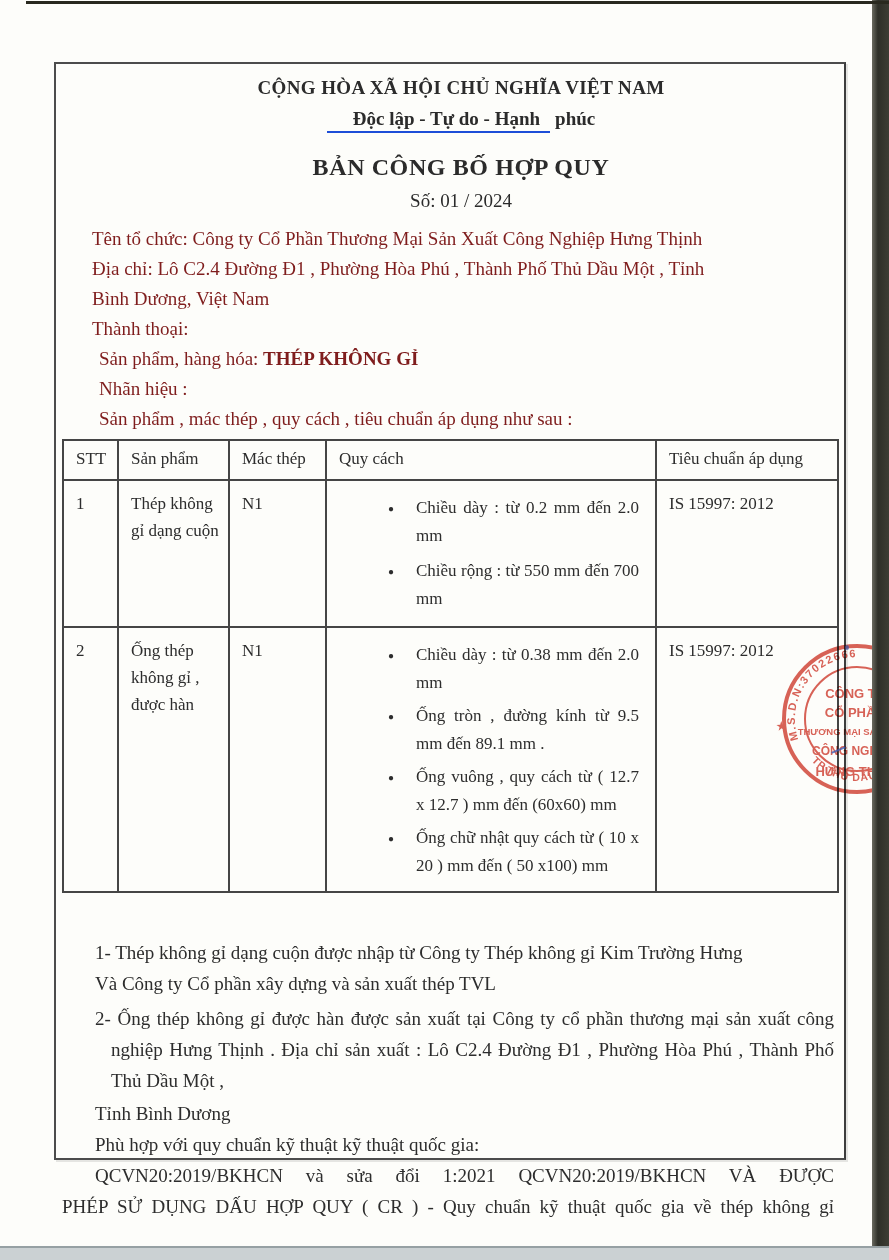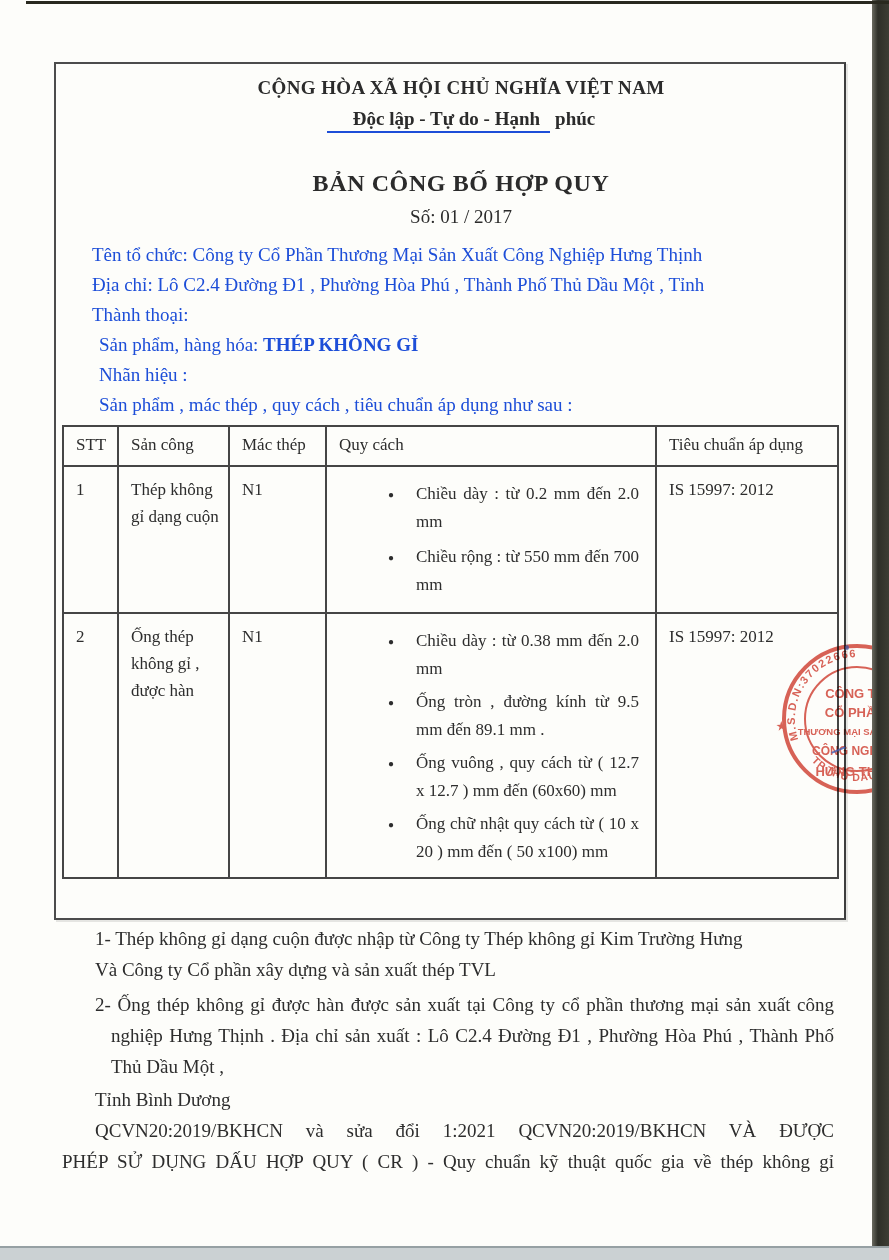--- a/index.html
+++ b/index.html
@@ -11,35 +11,35 @@
   }
   
   .top-edge{position:absolute;top:1px;left:26px;right:0;height:3px;background:#29291f;z-index:30;}
   .right-edge{position:absolute;top:0;right:0;width:17px;height:1248px;
     background:linear-gradient(to right,#6a6a60 0%,#2e2f28 35%,#3c3d34 100%);z-index:28;}
   .bottom-edge{position:absolute;left:0;bottom:0;width:100%;height:12px;
     background:#cbd1d3;border-top:2px solid #96a0a3;z-index:29;}
 
   
   .frame{
-    position:absolute;left:54px;top:62px;width:792px;height:858px;
+    position:absolute;left:54px;top:62px;width:792px;height:1098px;
     border:2px solid #4c4c4c;border-right-color:#3d3d3d;box-sizing:border-box;
     box-shadow:2px 2px 0 rgba(60,60,60,.12);
     z-index:1;
   }
 
   .center-block{text-align:center;padding-top:12px;padding-left:22px;}
   .nat-header{font-weight:bold;font-size:19px;line-height:24px;letter-spacing:.4px;}
   .motto{font-weight:bold;font-size:19px;line-height:26px;margin-top:6px;}
   .motto-u{border-bottom:2px solid #1d4ed8;padding:0 10px 2px 26px;}
   .motto-t{padding-left:5px;}
-  .doc-title{font-weight:bold;font-size:24px;line-height:30px;margin-top:36px;letter-spacing:.6px;font-family:Liberation Serif, serif;}
+  .doc-title{font-weight:bold;font-size:24px;line-height:30px;margin-top:20px;letter-spacing:.6px;font-family:Liberation Serif, serif;}
   .doc-number{font-size:19px;line-height:26px;margin-top:6px;}
 
-  .intro{font-size:19px;line-height:30px;margin-top:10px;padding-left:36px;padding-right:10px;color:#1d4ed8;}
+  .intro{font-size:19px;line-height:30px;margin-top:10px;padding-left:36px;padding-right:10px;color:#7f1d1d;}
   .intro .ind{padding-left:7px;}
 
   table.spec{border-collapse:collapse;table-layout:fixed;width:775px;margin:5px 12px 0 6px;
     font-size:17px;color:#2d2d2d;}
   table.spec th,table.spec td{border:2px solid #454545;vertical-align:top;box-sizing:border-box;
     font-weight:normal;text-align:left;padding:9px 8px 6px 12px;}
   table.spec thead th{height:40px;vertical-align:middle;padding-top:4px;padding-bottom:6px;}
   th.c-stt,td.c-stt{text-align:center;padding-left:2px;padding-right:2px;}
   td.c-grade{text-align:center;}
   td{line-height:27px;}
@@ -76,44 +76,45 @@
 <body>
 
 <div class="top-edge"></div>
 
 <div class="frame">
 
   <div class="center-block">
     <div class="nat-header">CỘNG HÒA XÃ HỘI CHỦ NGHĨA VIỆT NAM</div>
     <div class="motto"><span class="motto-u">Độc lập - Tự do - Hạnh</span><span class="motto-t">phúc</span></div>
     <div class="doc-title">BẢN CÔNG BỐ HỢP QUY</div>
-    <div class="doc-number">Số: 01 / 2017</div>
+    <div class="doc-number">Số: 01 / 2024</div>
   </div>
 
   <div class="intro">
     <div>Tên tổ chức: Công ty Cổ Phần Thương Mại Sản Xuất Công Nghiệp Hưng Thịnh</div>
     <div>Địa chỉ: Lô C2.4 Đường Đ1 , Phường Hòa Phú , Thành Phố Thủ Dầu Một , Tỉnh</div>
+    <div>Bình Dương, Việt Nam</div>
     <div>Thành thoại:</div>
     <div class="ind"><span>Sản phẩm, hàng hóa: </span><b>THÉP KHÔNG GỈ</b></div>
     <div class="ind">Nhãn hiệu :</div>
     <div class="ind">Sản phẩm , mác thép , quy cách , tiêu chuẩn áp dụng như sau :</div>
   </div>
 
   <table class="spec">
     <colgroup>
       <col style="width:55px">
         <col style="width:111px">
         <col style="width:97px">
       <col style="width:330px">
         <col style="width:182px">
     </colgroup>
     <thead>
       <tr>
         <th class="c-stt">STT</th>
-        <th>Sản công</th>
+        <th>Sản phẩm</th>
         <th>Mác thép</th>
         <th>Quy cách</th>
         <th>Tiêu chuẩn áp dụng</th>
       </tr>
     </thead>
     <tbody>
       <tr class="r1">
         <td class="c-stt">1</td>
         <td class="c-prod">Thép không gỉ dạng cuộn</td>
         <td class="c-grade">N1</td>
@@ -140,20 +141,21 @@
         <td class="c-std">IS 15997: 2012</td>
       </tr>
     </tbody>
   </table>
 
   <div class="notes">
     <div>1-  Thép không gỉ dạng cuộn được nhập từ Công ty Thép không gỉ Kim Trường Hưng</div>
     <div>Và Công ty Cổ phần xây dựng và sản xuất thép TVL</div>
     <div class="n2">2-  Ống thép không gỉ được hàn được sản xuất tại Công ty cổ phần thương mại sản xuất công nghiệp Hưng Thịnh . Địa chỉ sản xuất : Lô C2.4 Đường Đ1 , Phường Hòa Phú , Thành Phố Thủ Dầu Một ,</div>
     <div class="n3">Tỉnh Bình Dương</div>
+    <div>Phù hợp với quy chuẩn kỹ thuật kỹ thuật quốc gia:</div>
     <div class="n5a">QCVN20:2019/BKHCN và sửa đổi 1:2021 QCVN20:2019/BKHCN VÀ ĐƯỢC</div>
     <div class="n5b">PHÉP SỬ DỤNG DẤU HỢP QUY ( CR ) -  Quy chuẩn kỹ thuật quốc gia về thép không gỉ</div>
   </div>
 
 </div>
 
 <svg class="stamp" viewBox="0 0 220 220" xmlns="http://www.w3.org/2000/svg">
   <defs>
     <path id="arcTop" d="M 53.8 136.2 A 62 62 0 1 1 168.3 131.2"></path>
     <path id="arcBot" d="M 59.2 145.6 A 62 62 0 0 0 160.8 145.6"></path>

